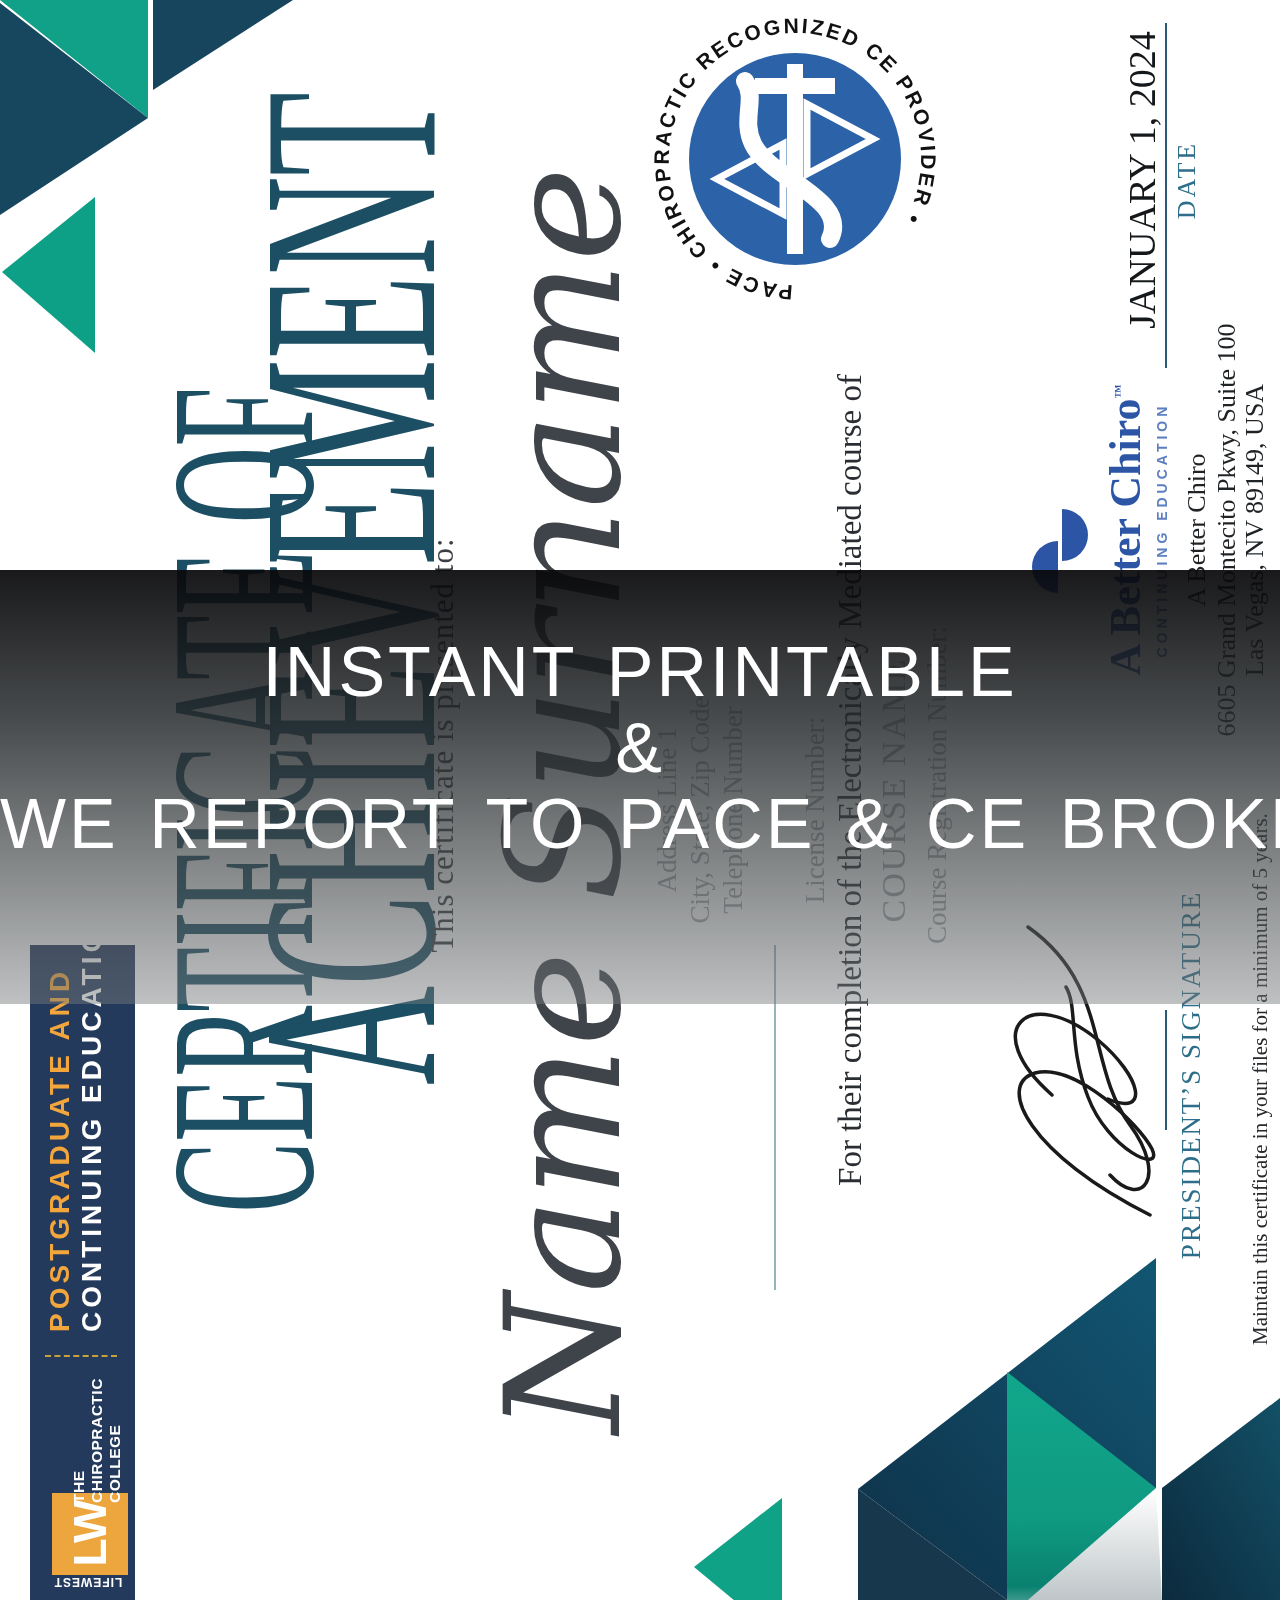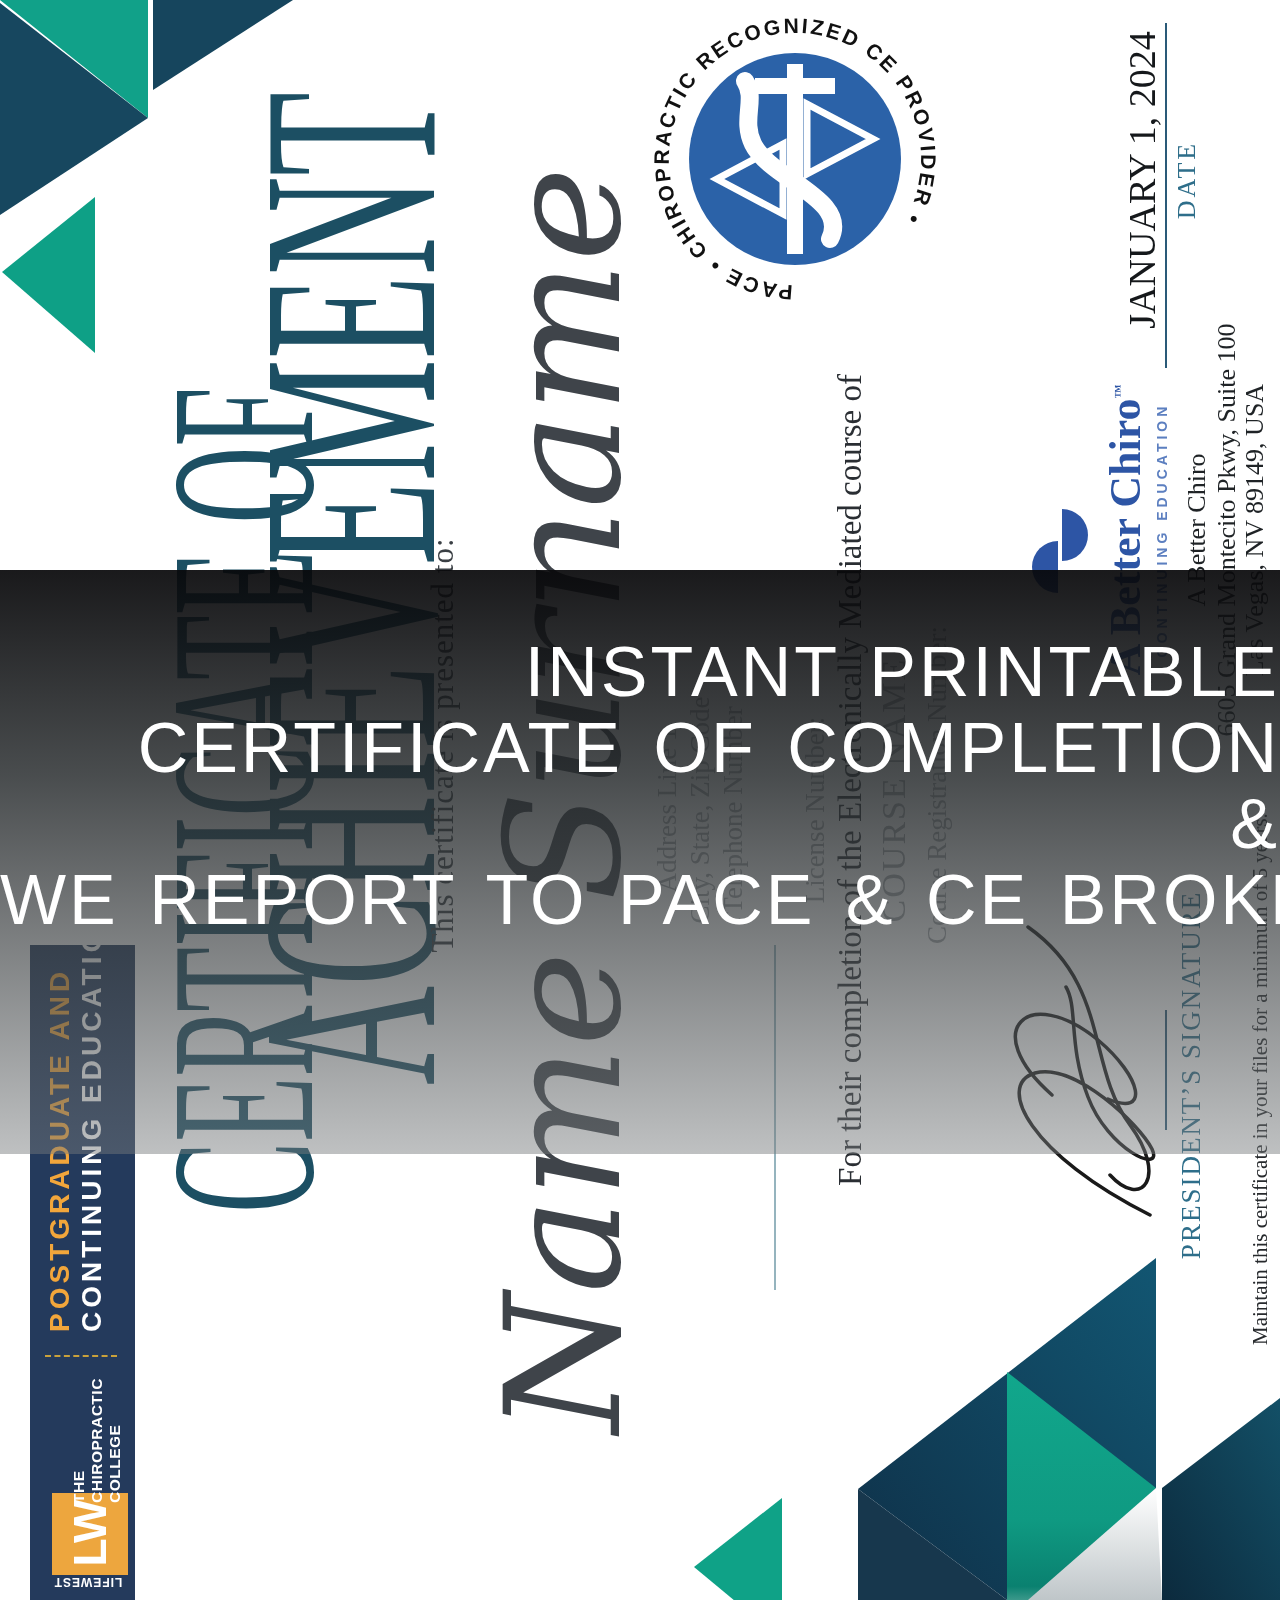--- a/index.html
+++ b/index.html
@@ -38,24 +38,24 @@
             transform:rotate(-90deg);font-weight:bold;font-size:12px;color:#fff;letter-spacing:1px;}
   .college{position:absolute;left:97px;top:40px;color:#fff;font-weight:bold;
            font-size:15.5px;line-height:18px;letter-spacing:.5px;}
   .divider{position:absolute;left:243px;top:15px;height:72px;border-left:2px dashed #C9A13B;}
   .postgrad{position:absolute;left:268px;top:14px;font-weight:bold;font-size:28px;
             letter-spacing:4px;color:#F2A63B;white-space:nowrap;}
   .continuing{position:absolute;left:268px;top:46px;font-weight:bold;font-size:28px;
             letter-spacing:4px;color:#FFFFFF;white-space:nowrap;}
   
   .tri{position:absolute;left:0;top:0;pointer-events:none;}
-  .overlay{position:absolute;left:0;top:570px;width:1280px;height:584px;
+  .overlay{position:absolute;left:0;top:570px;width:1280px;height:434px;
            background:linear-gradient(180deg,rgba(8,8,10,.93) 0%,rgba(38,42,44,.84) 35%,rgba(118,122,124,.47) 100%);
            color:#fff;font-family:"Liberation Sans",sans-serif;font-weight:300;
-           text-align:right;padding-top:64px;box-sizing:border-box;}
+           text-align:center;padding-top:64px;box-sizing:border-box;}
   .overlay div{font-size:70px;line-height:76px;letter-spacing:3px;word-spacing:8px;white-space:nowrap;}
 </style>
 </head>
 <body>
 
 <div class="canvas">
 
   <div class="ls">
 
     <div class="abs ctr title t1" style="top:140px;">CERTIFICATE OF</div>
@@ -169,18 +169,17 @@
     <polygon points="1156,1258 858,1489 1007,1600 1156,1600" fill="url(#gNavy1)"></polygon>
     <polygon points="858,1489 858,1600 1007,1600" fill="#17374D"></polygon>
     <polygon points="1007,1372 1156,1488 1007,1640" fill="url(#gGreen)"></polygon>
     <polygon points="1156,1488 1162,1600 1028,1600" fill="url(#gWhite)"></polygon>
     <polygon points="1280,1398 1162,1488 1162,1600 1280,1600" fill="url(#gNavy2)"></polygon>
     <polygon points="782,1498 694,1567 782,1640" fill="#0FA287"></polygon>
   </svg>
 
   <div class="overlay">
     <div>INSTANT PRINTABLE</div>
-    <div>CERTIFICATE OF COMPLETION</div>
     <div>&amp;</div>
     <div>WE REPORT TO PACE &amp; CE BROKER</div>
   </div>
 
 </div>
 
 </body></html>

